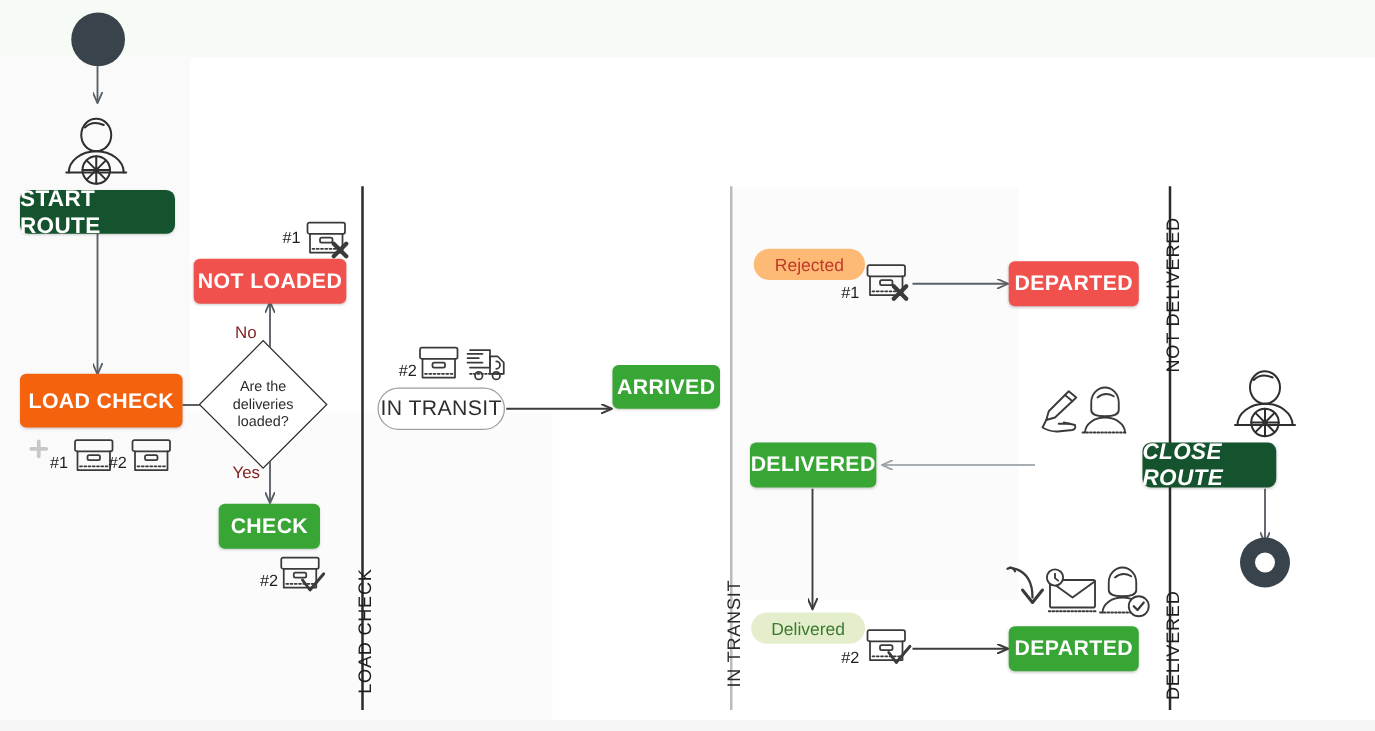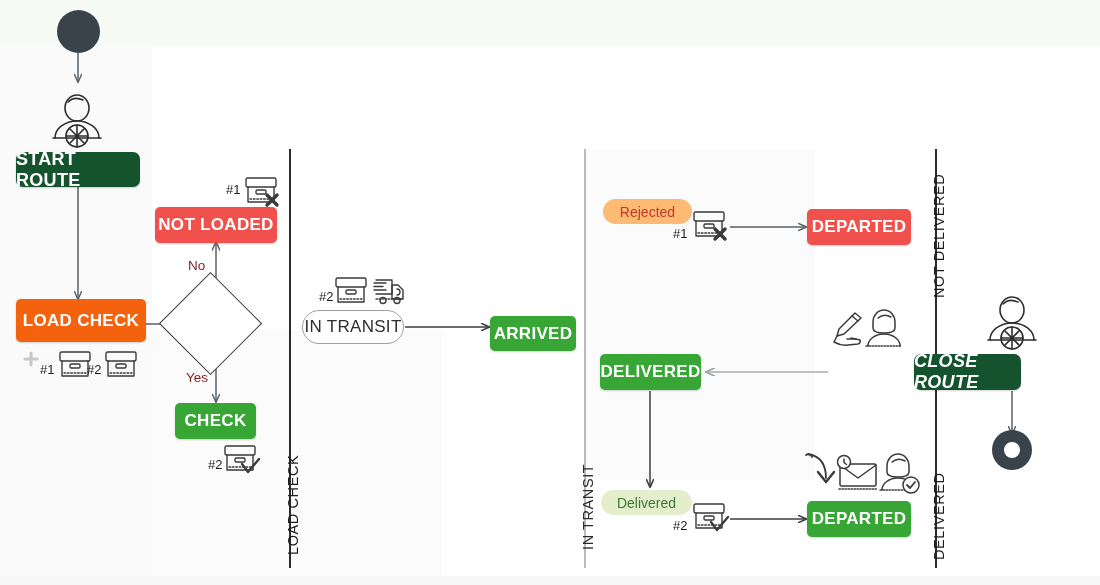--- a/index.html
+++ b/index.html
@@ -300,41 +300,42 @@
 
   <div class="node orange" style="left:16px;top:299px;width:130px;height:43px;">
     <span>LOAD CHECK</span>
   </div>
 
   <div class="tag" style="left:40px;top:362px;">#1</div>
   <div class="tag" style="left:87px;top:362px;">#2</div>
 
   <div class="diamond" style="left:174px;top:287px;width:73px;height:73px;">
     <div class="dia-shape"></div>
+    <div class="dia-text">Are the deliveries loaded?</div>
   </div>
 
   <div class="edge-label" style="left:188px;top:258px;">No</div>
   <div class="edge-label" style="left:186px;top:370px;">Yes</div>
 
   <div class="node red" style="left:155px;top:207px;width:122px;height:36px;">
     <span>NOT LOADED</span>
   </div>
   <div class="tag" style="left:226px;top:182px;">#1</div>
 
   <div class="node green" style="left:175px;top:403px;width:81px;height:36px;">
     <span>CHECK</span>
   </div>
   <div class="tag" style="left:208px;top:457px;">#2</div>
 
   <div class="node outline" style="left:302px;top:310px;width:102px;height:34px;">
     <span>IN TRANSIT</span>
   </div>
   <div class="tag" style="left:319px;top:289px;">#2</div>
 
-  <div class="node green" style="left:490px;top:316px;width:86px;height:35px;">
+  <div class="node green" style="left:490px;top:292px;width:86px;height:35px;">
     <span>ARRIVED</span>
   </div>
 
   <div class="pill rejected" style="left:603px;top:199px;width:89px;height:25px;">
     <span>Rejected</span>
   </div>
   <div class="tag" style="left:673px;top:226px;">#1</div>
 
   <div class="node red" style="left:807px;top:209px;width:104px;height:36px;">
     <span>DEPARTED</span>

